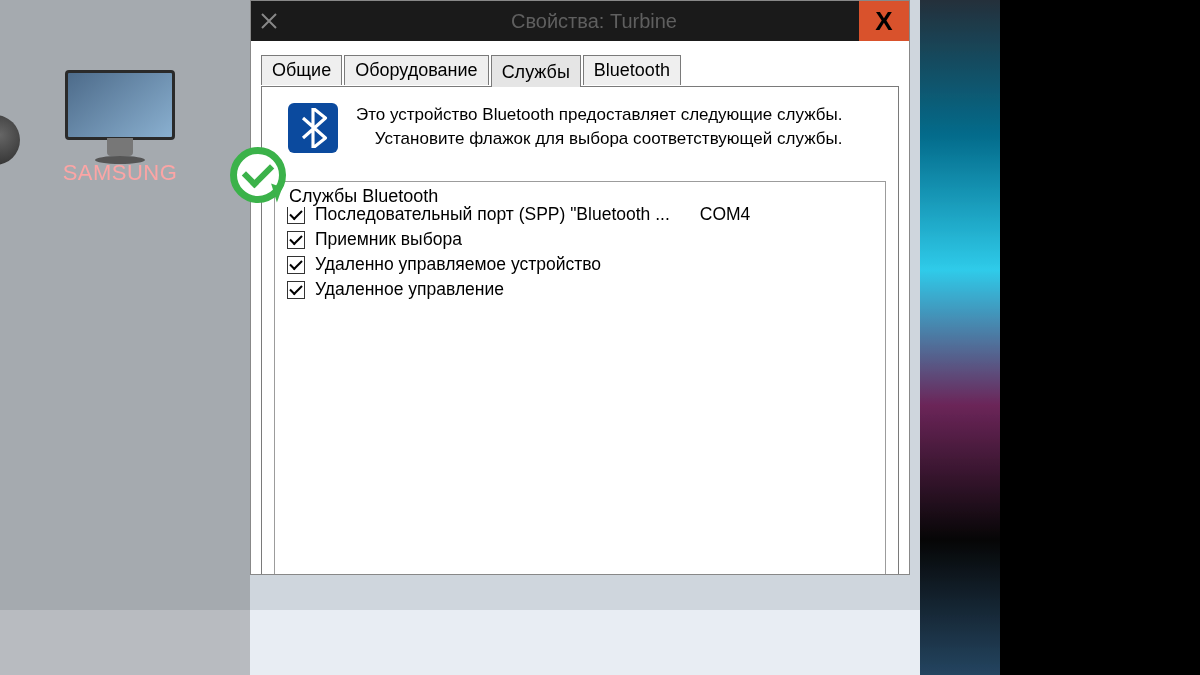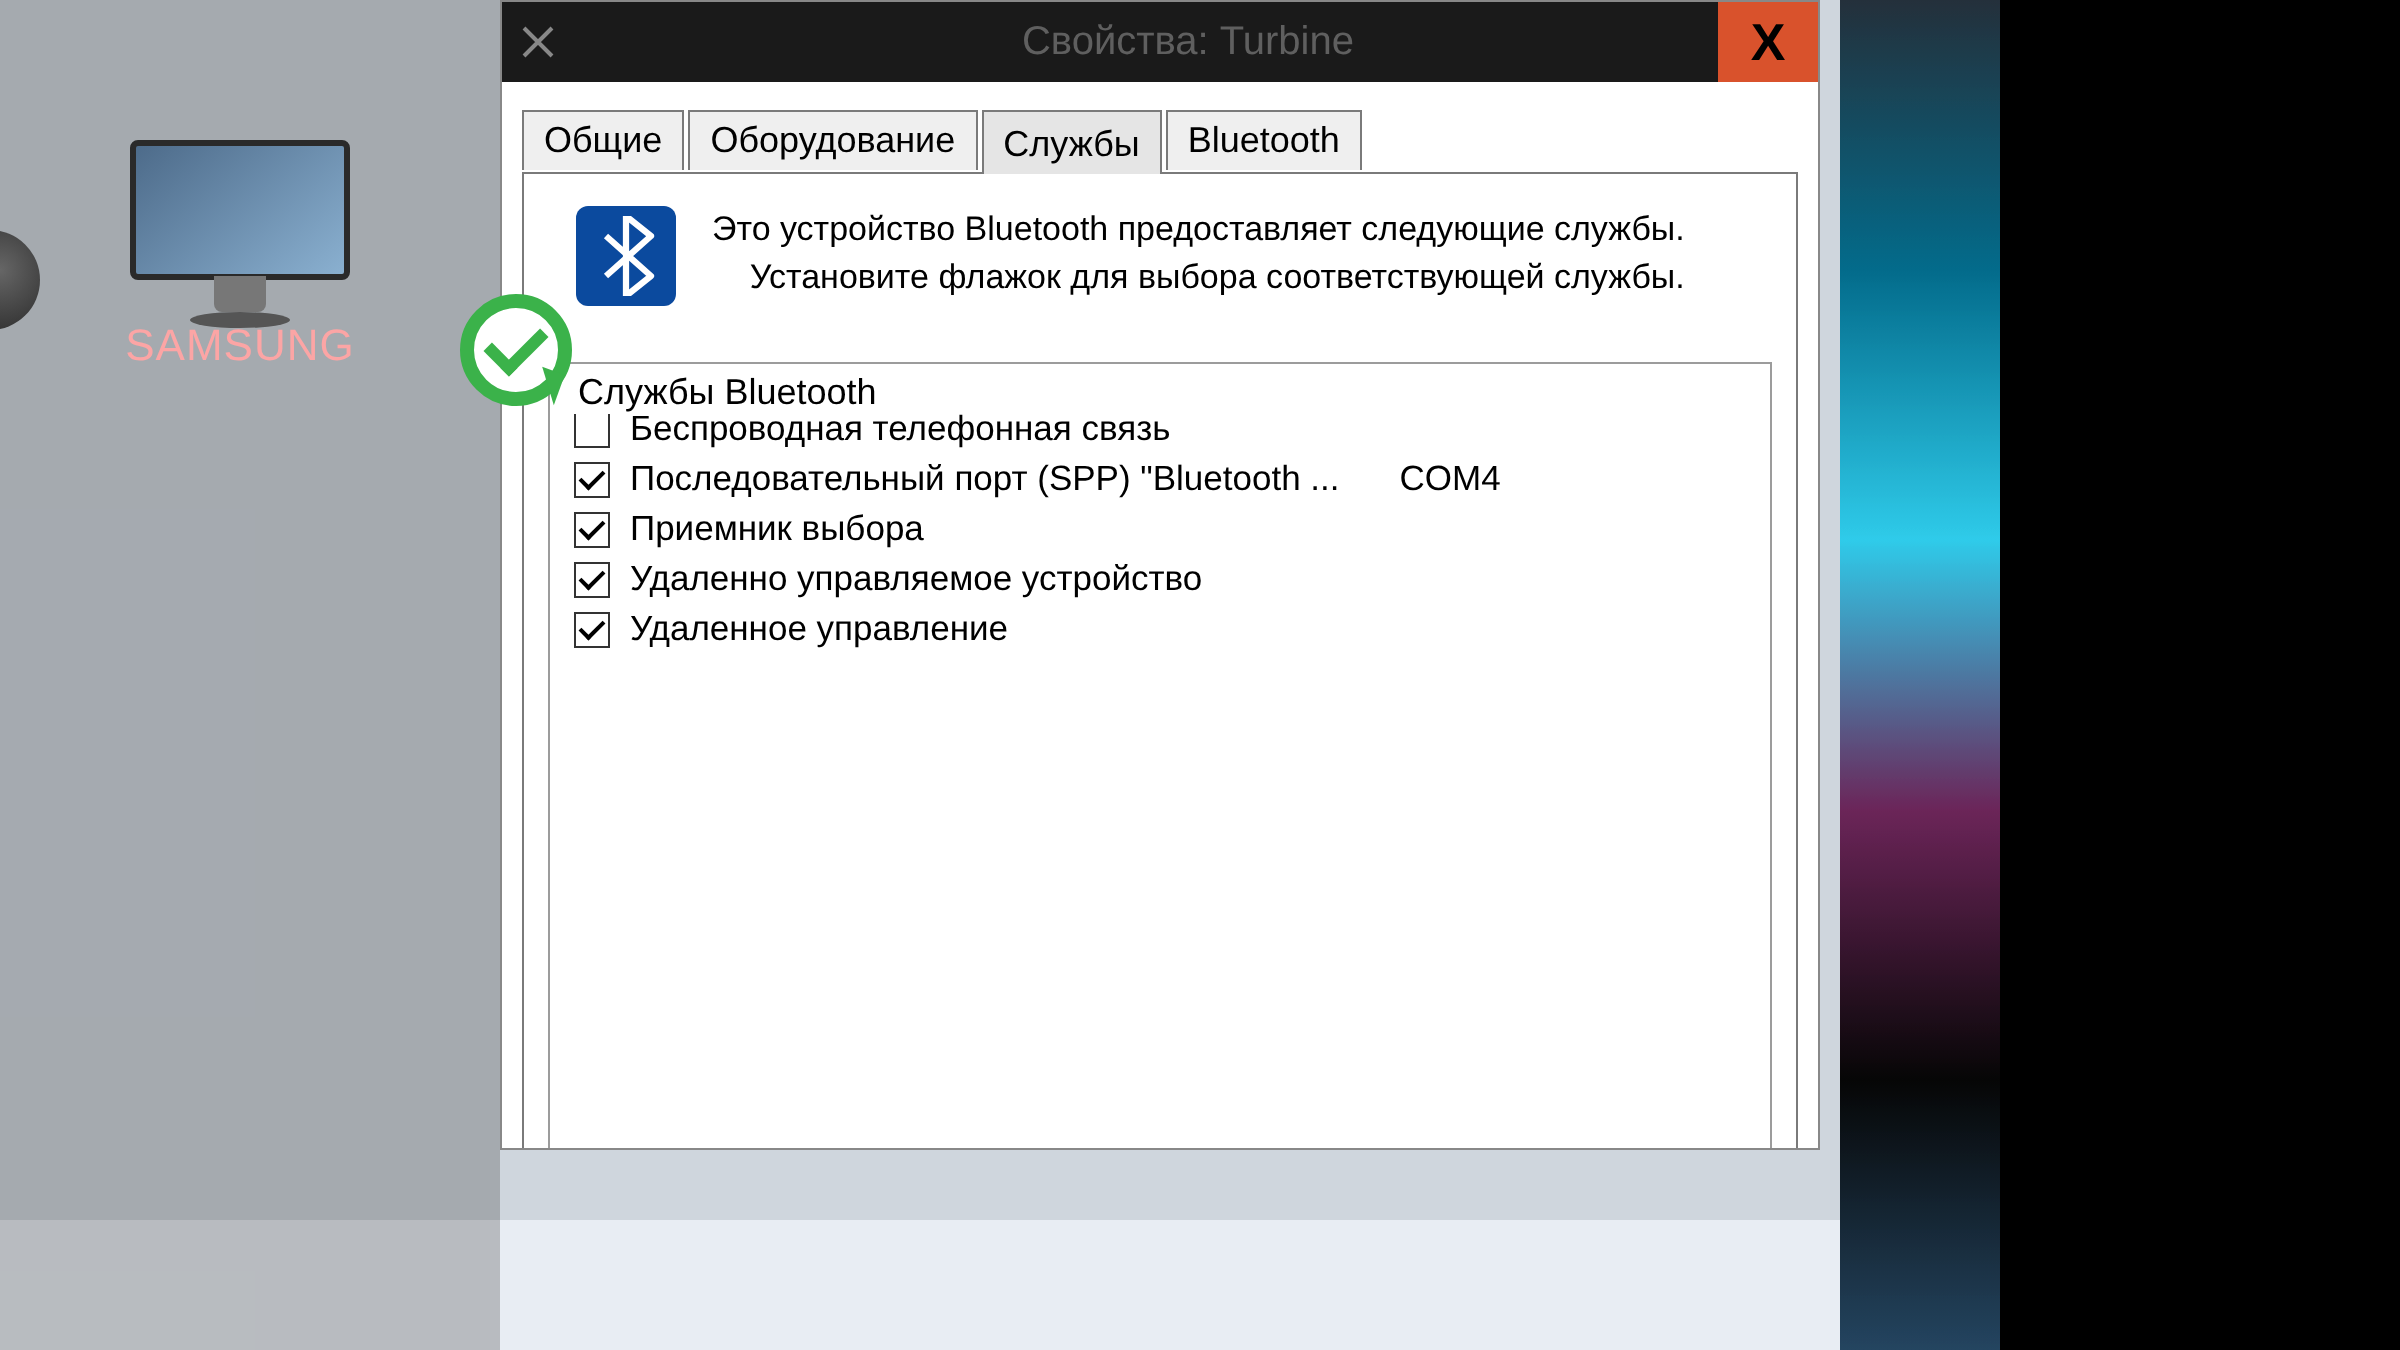--- a/index.html
+++ b/index.html
@@ -112,25 +112,20 @@
         <div class="intro-text">
           <div>Это устройство Bluetooth предоставляет следующие службы.</div>
           <div>Установите флажок для выбора соответствующей службы.</div>
         </div>
       </div>
 
       <div class="fieldset">
         <span class="fieldset-legend">Службы Bluetooth</span>
         <div class="services">
           <div class="svc-row">
-            <span class="cb"></span>
-            <span class="svc-label">Беспроводная телефонная связь</span>
-            <span class="svc-extra"></span>
-          </div>
-          <div class="svc-row">
             <span class="cb checked"></span>
             <span class="svc-label">Последовательный порт (SPP) "Bluetooth ...</span>
             <span class="svc-extra">COM4</span>
           </div>
           <div class="svc-row">
             <span class="cb checked"></span>
             <span class="svc-label">Приемник выбора</span>
             <span class="svc-extra"></span>
           </div>
           <div class="svc-row">

